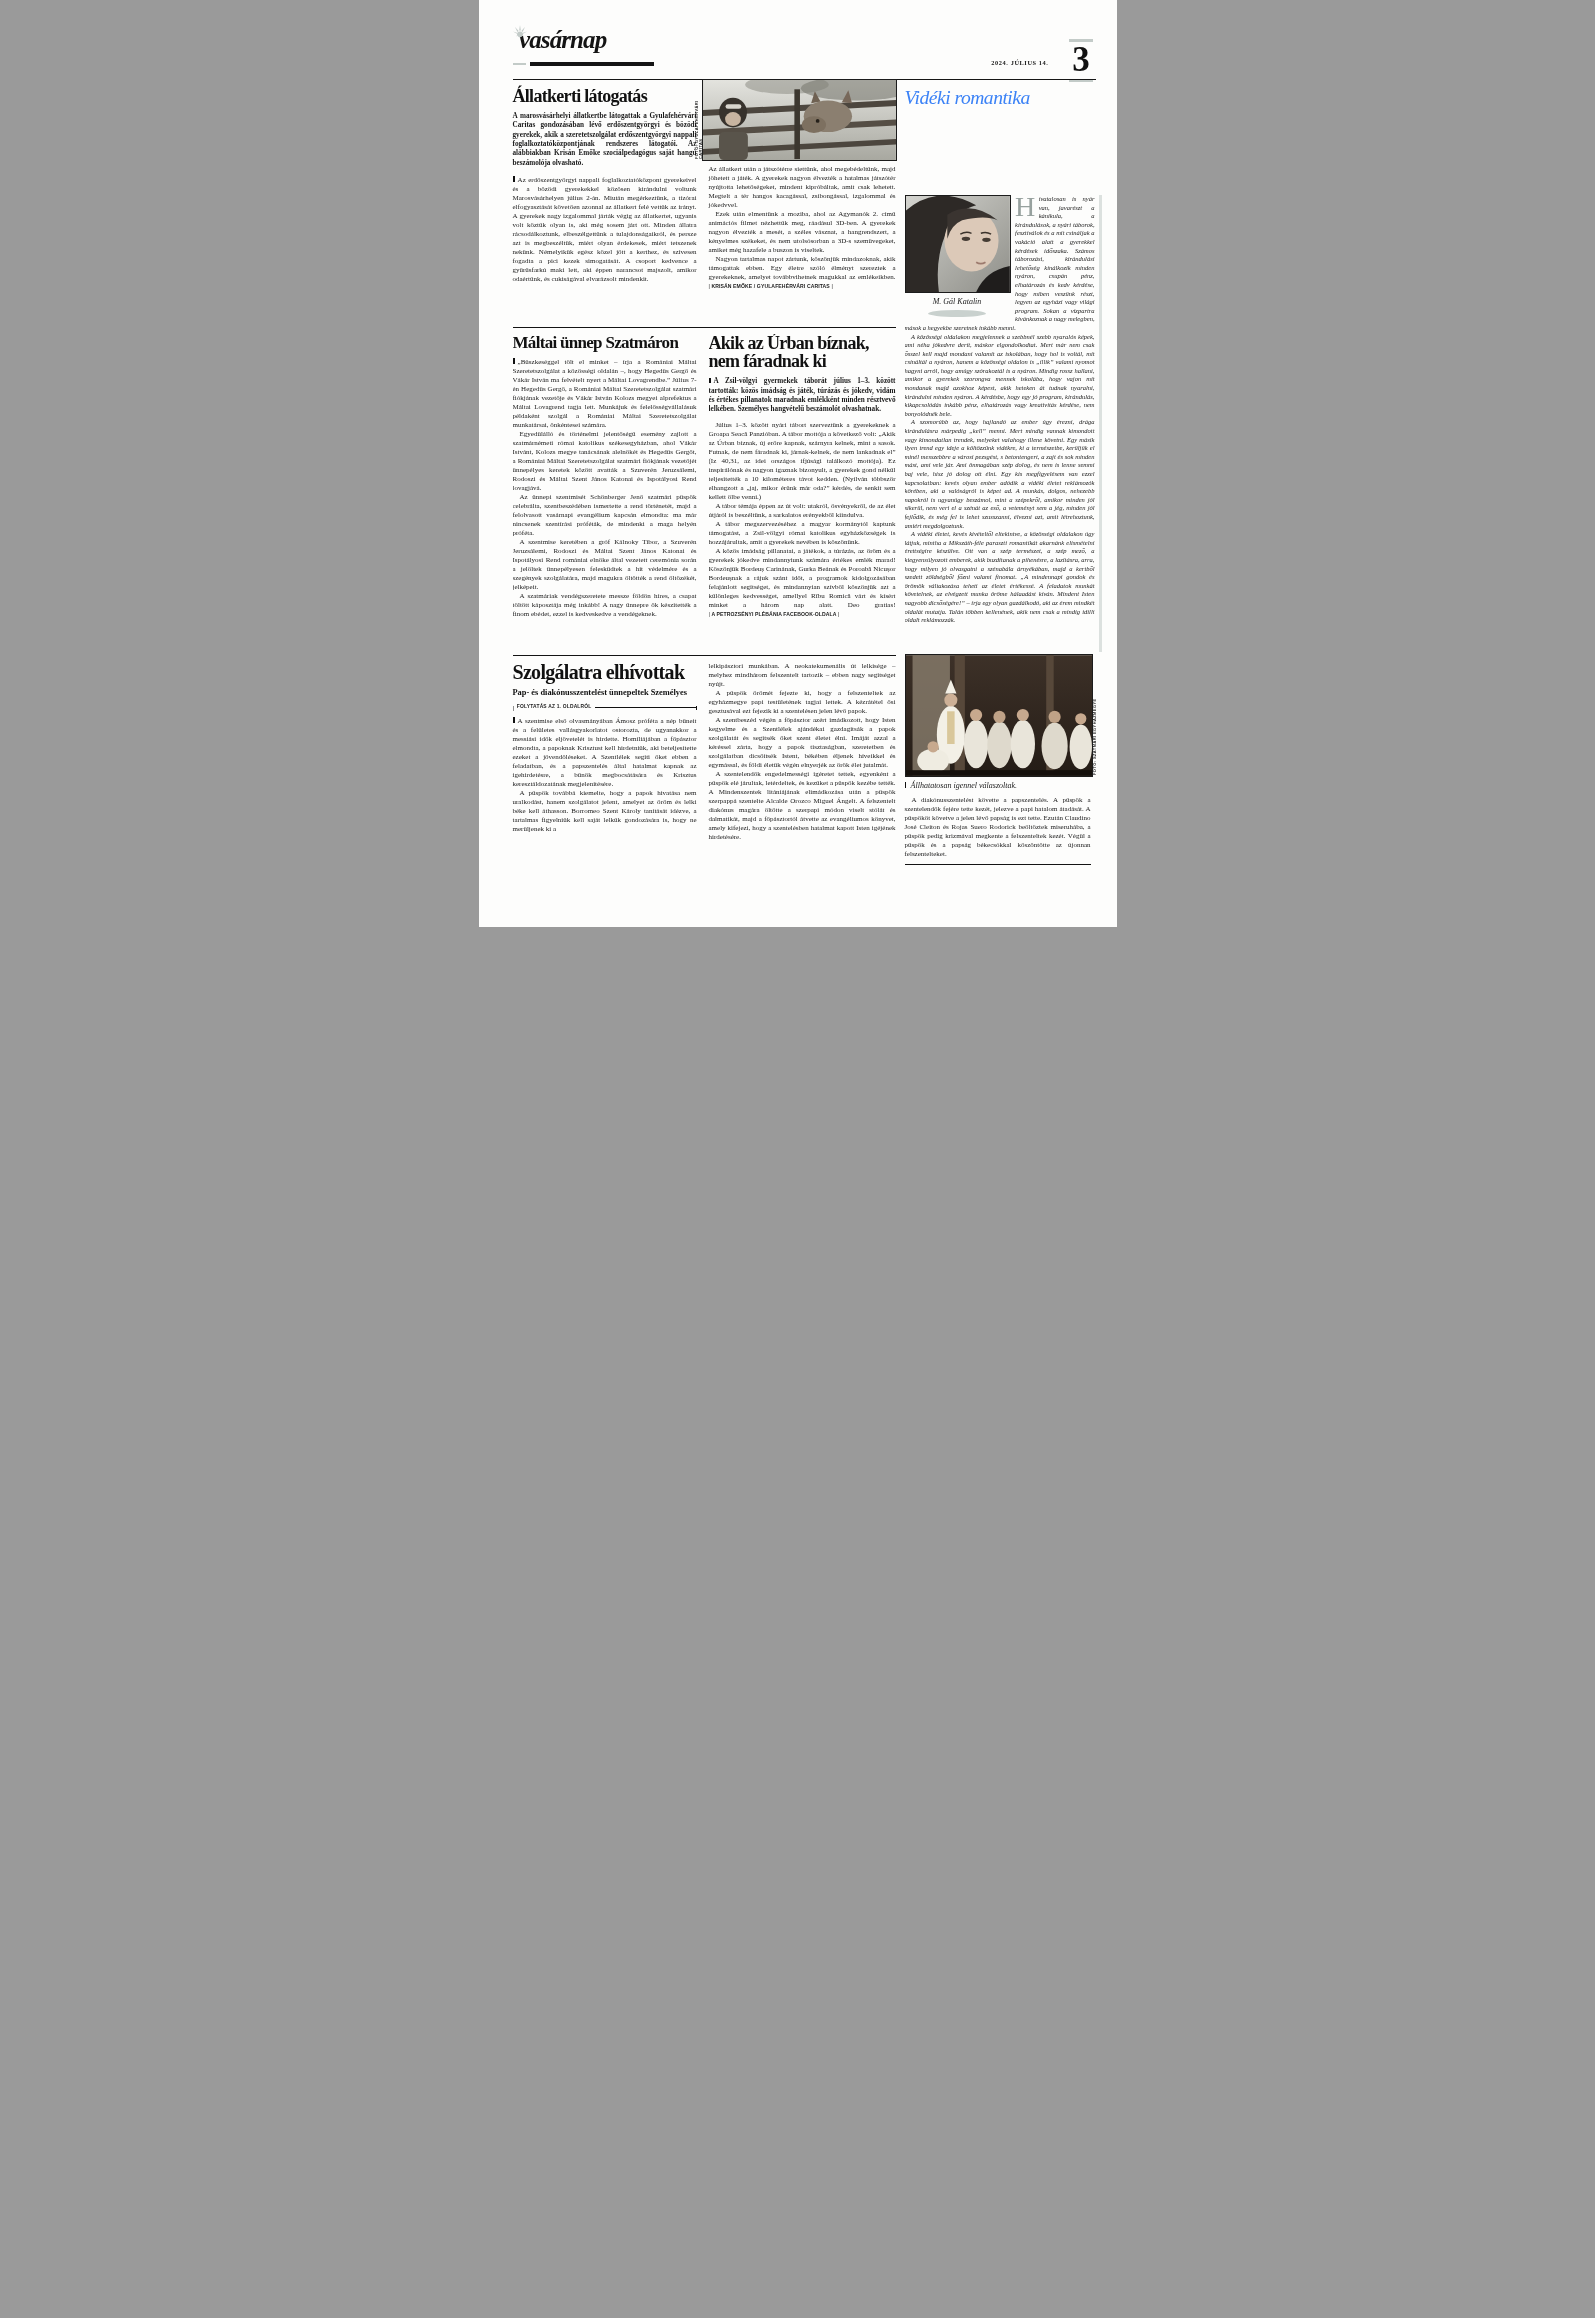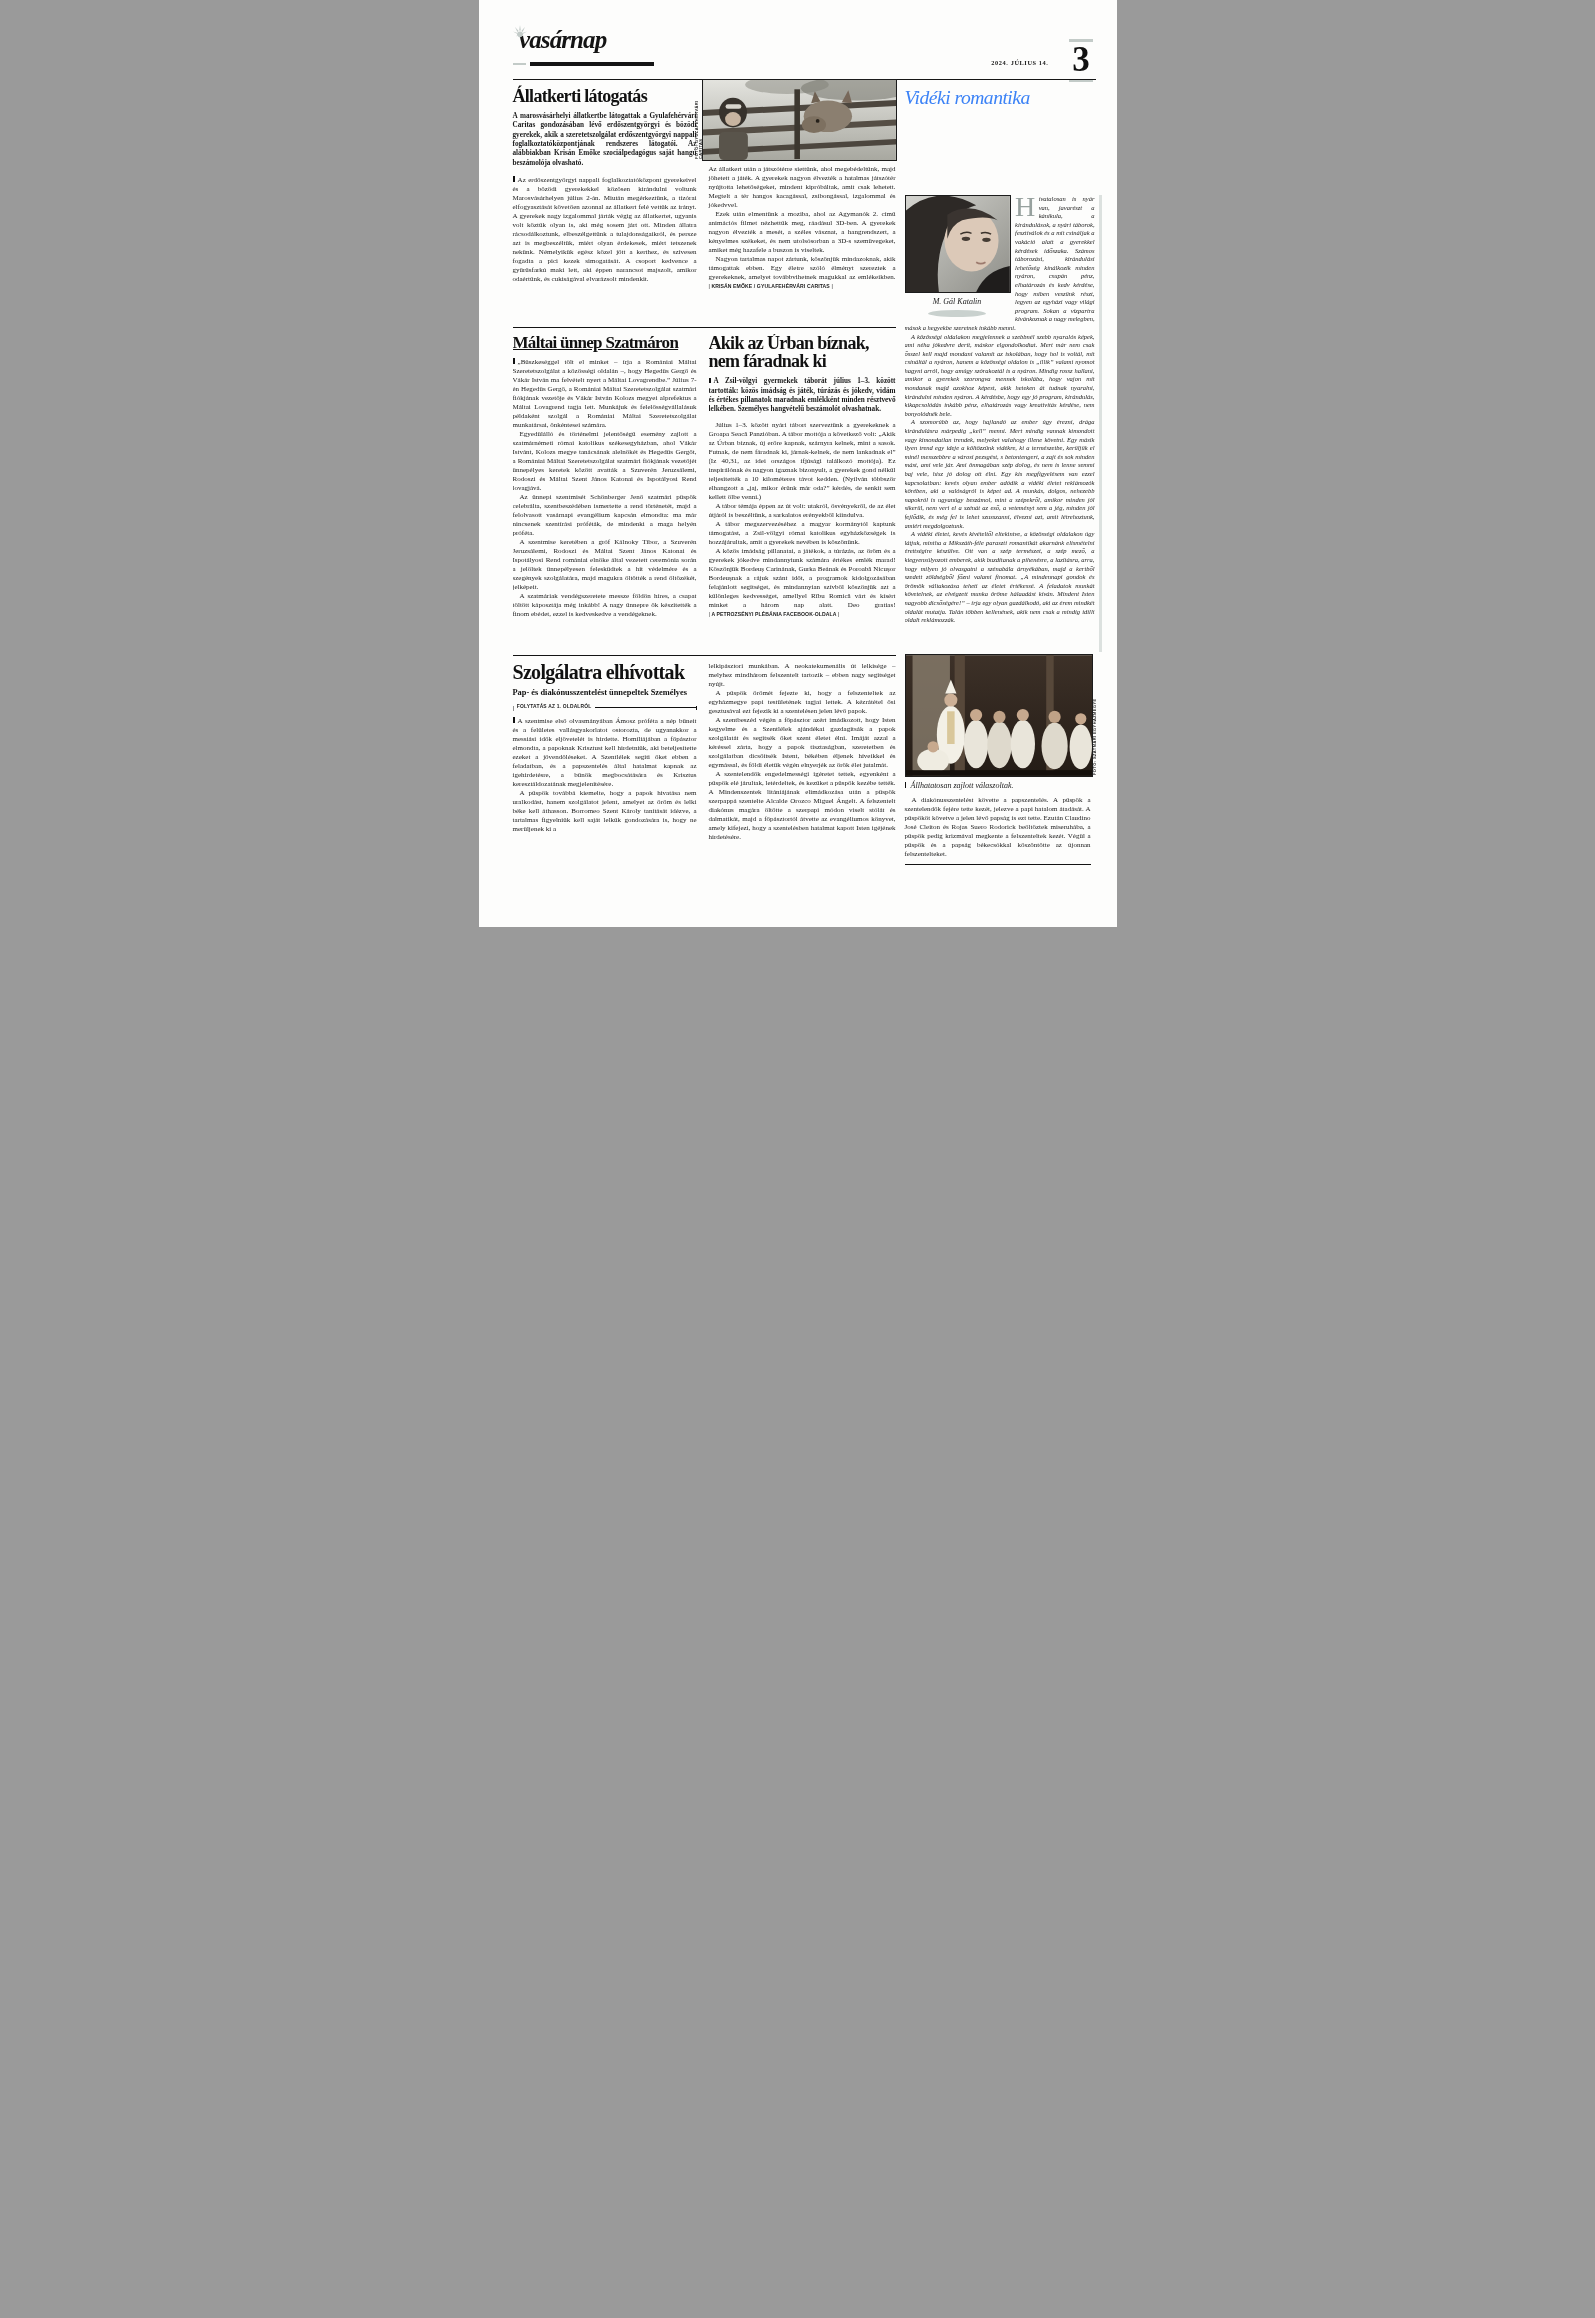--- a/index.html
+++ b/index.html
@@ -174,21 +174,21 @@
     <p><span class="dropcap">H</span><span>ivatalosan is nyár van, javarészt a kánikula, a kirándulások, a nyári táborok, fesztiválok és a mit csináljak a vakáció alatt a gyerekkel kérdések időszaka. Számos táborozási, kirándulási lehetőség kínálkozik minden nyáron, csupán pénz, elhatározás és kedv kérdése, hogy miben veszünk részt, legyen az egyházi vagy világi program. Sokan a vízpartra kívánkoznak a nagy melegben, mások a hegyekbe szeretnek inkább menni.</span></p>
     <p class="indent">A közösségi oldalakon megjelennek a szebbnél szebb nyaralós képek, ami néha jókedvre derít, máskor elgondolkodtat. Mert már nem csak ősszel kell majd mondani valamit az iskolában, hogy hol is voltál, mit csináltál a nyáron, hanem a közösségi oldalon is „illik” valami nyomot hagyni arról, hogy amúgy szórakoztál is a nyáron. Mindig rossz hallani, amikor a gyerekek szorongva mennek iskolába, hogy vajon mit mondanak majd azokhoz képest, akik heteken át tudnak nyaralni, kirándulni minden nyáron. A kérdésbe, hogy egy jó program, kirándulás, kikapcsolódás inkább pénz, elhatározás vagy kreativitás kérdése, nem bonyolódnék bele.</p>
     <p class="indent">A szomorúbb az, hogy hajlandó az ember úgy érezni, drága kirándulásra márpedig „kell” menni. Mert mindig vannak kimondott vagy kimondatlan trendek, melyeket valahogy illene követni. Egy másik ilyen trend egy ideje a költözzünk vidékre, ki a természetbe, kerüljük el minél messzebbre a városi pezsgést, s betontengert, a zajt és sok minden mást, ami vele jár. Ami önmagában szép dolog, és nem is lenne semmi baj vele, hisz jó dolog ott élni. Egy kis megfigyelésem van ezzel kapcsolatban: kevés olyan ember adódik a vidéki életet reklámozók körében, aki a valóságról is képet ad. A munkás, dolgos, nehezebb napokról is ugyanúgy beszámol, mint a szépekről, amikor minden jól sikerül, nem veri el a szénát az eső, a veteményt sem a jég, minden jól fejlődik, és még fel is lehet szusszanni, élvezni azt, amit létrehoztunk, amiért megdolgoztunk.</p>
     <p class="indent">A vidéki életet, kevés kivételtől eltekintve, a közösségi oldalakon úgy látjuk, mintha a Mikszáth-féle paraszti romantikát akarnánk elismételni érettségire készülve. Ott van a szép természet, a szép mező, a kiegyensúlyozott emberek, akik buzdítanak a pihenésre, a lazításra, arra, hogy milyen jó olvasgatni a szénabála árnyékában, majd a kertből szedett zöldségből főzni valami finomat. „A mindennapi gondok és örömök váltakozása teheti az életet értékessé. A feladatok munkát követelnek, az elvégzett munka öröme hálaadást kíván. Mindent Isten nagyobb dicsőségére!” – írja egy olyan gazdálkodó, aki az érem mindkét oldalát mutatja. Talán többen kellenének, akik nem csak a mindig idilli oldalt reklámozzák.</p>
   </div>
   <div class="vr-rail"></div>
 
   <hr class="col-rule" style="left:34px;top:327px;width:383px;">
 
   <div class="a2">
-    <h1 class="head" style="font-size:17px;text-decoration:underline;">Máltai ünnep Szatmáron</h1>
+    <h1 class="head" style="font-size:17px;">Máltai ünnep Szatmáron</h1>
     <div class="bodytext">
       <p class="mark">„Büszkeséggel tölt el minket – írja a Romániai Máltai Szeretetszolgálat a közösségi oldalán –, hogy Hegedüs Gergő és Vákár István ma felvételt nyert a Máltai Lovagrendbe.” Július 7-én Hegedüs Gergő, a Romániai Máltai Szeretetszolgálat szatmári fiókjának vezetője és Vákár István Kolozs megyei alprefektus a Máltai Lovagrend tagja lett. Munkájuk és felelősségvállalásuk példaként szolgál a Romániai Máltai Szeretetszolgálat munkatársai, önkéntesei számára.</p>
       <p class="indent">Egyedülálló és történelmi jelentőségű esemény zajlott a szatmárnémeti római katolikus székesegyházban, ahol Vákár Istvánt, Kolozs megye tanácsának alelnökét és Hegedüs Gergőt, a Romániai Máltai Szeretetszolgálat szatmári fiókjának vezetőjét ünnepélyes keretek között avatták a Szuverén Jeruzsálemi, Rodoszi és Máltai Szent János Katonai és Ispotályosi Rend lovagjává.</p>
       <p class="indent">Az ünnepi szentmisét Schönberger Jenő szatmári püspök celebrálta, szentbeszédében ismertette a rend történetét, majd a felolvasott vasárnapi evangélium kapcsán elmondta: ma már nincsenek szentírási próféták, de mindenki a maga helyén próféta.</p>
       <p class="indent">A szentmise keretében a gróf Kálnoky Tibor, a Szuverén Jeruzsálemi, Rodoszi és Máltai Szent János Katonai és Ispotályosi Rend romániai elnöke által vezetett ceremónia során a jelöltek ünnepélyesen felesküdtek a hit védelmére és a szegények szolgálatára, majd magukra öltötték a rend öltözékét, jelképeit.</p>
       <p class="indent">A szatmáriak vendégszeretete messze földön híres, a csapat töltött káposztája még inkább! A nagy ünnepre ők készítették a finom ebédet, ezzel is kedveskedve a vendégeknek.</p>
     </div>
   </div>
 
   <div class="a3">
@@ -260,21 +260,21 @@
         <rect x="88" y="120" width="16" height="70" fill="#d9c79a"></rect>
       </g>
       <ellipse cx="58" cy="226" rx="34" ry="26" fill="#efece1"></ellipse>
       <circle cx="58" cy="196" r="12" fill="#c7a98e"></circle>
       <rect x="0" y="246" width="398" height="12" fill="#15100c"></rect>
     </svg>
   </div>
   <div class="vcredit" style="left:614px;top:654px;height:121px;">FOTÓ: SZATMÁRI EGYHÁZMEGYE</div>
 
   <div class="p2block">
-    <p class="p2caption">Állhatatosan zajlott válaszoltak.</p>
+    <p class="p2caption">Állhatatosan igennel válaszoltak.</p>
     <div class="bodytext">
       <p class="indent">A diakónusszentelést követte a papszentelés. A püspök a szentelendők fejére tette kezét, jelezve a papi hatalom átadását. A püspököt követve a jelen lévő papság is ezt tette. Ezután Claudino José Cleiton és Rojas Suero Rodorick beöltöztek miseruhába, a püspök pedig krizmával megkente a felszenteltek kezét. Végül a püspök és a papság békecsókkal köszöntötte az újonnan felszentelteket.</p>
     </div>
     <hr class="endrule">
   </div>
 
 </div>
 
 
 </body></html>

